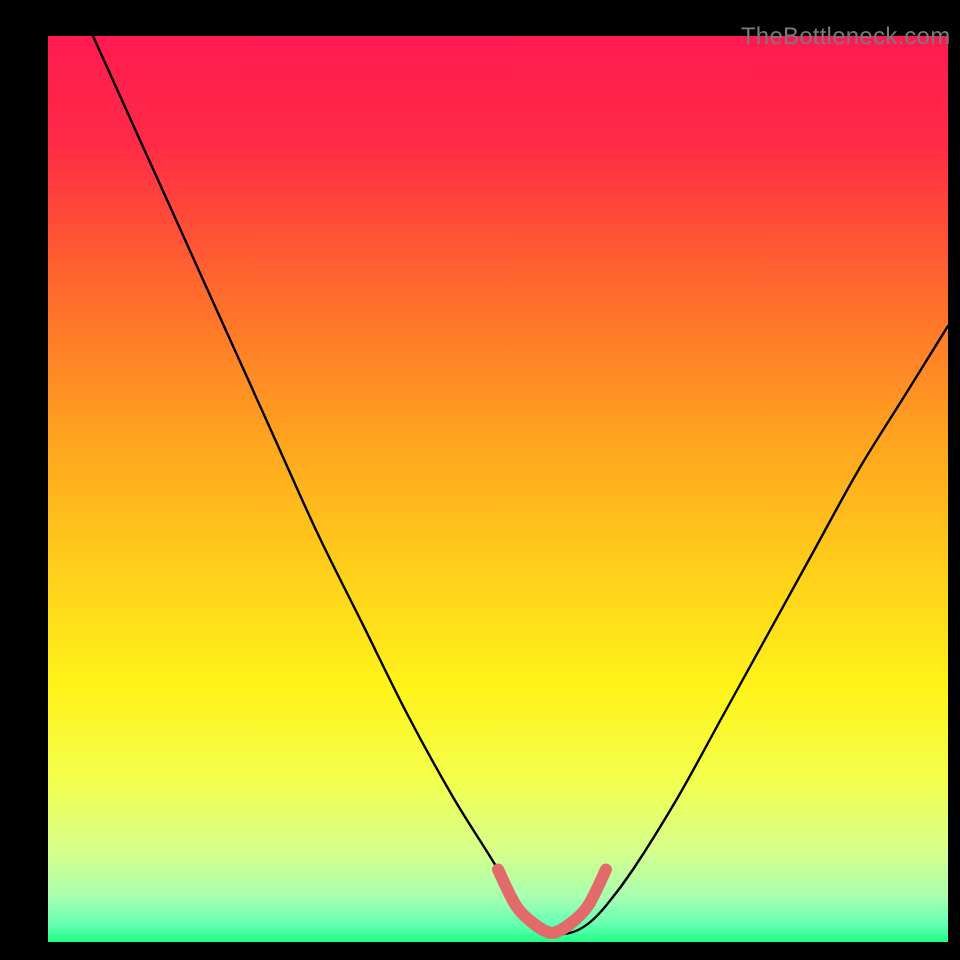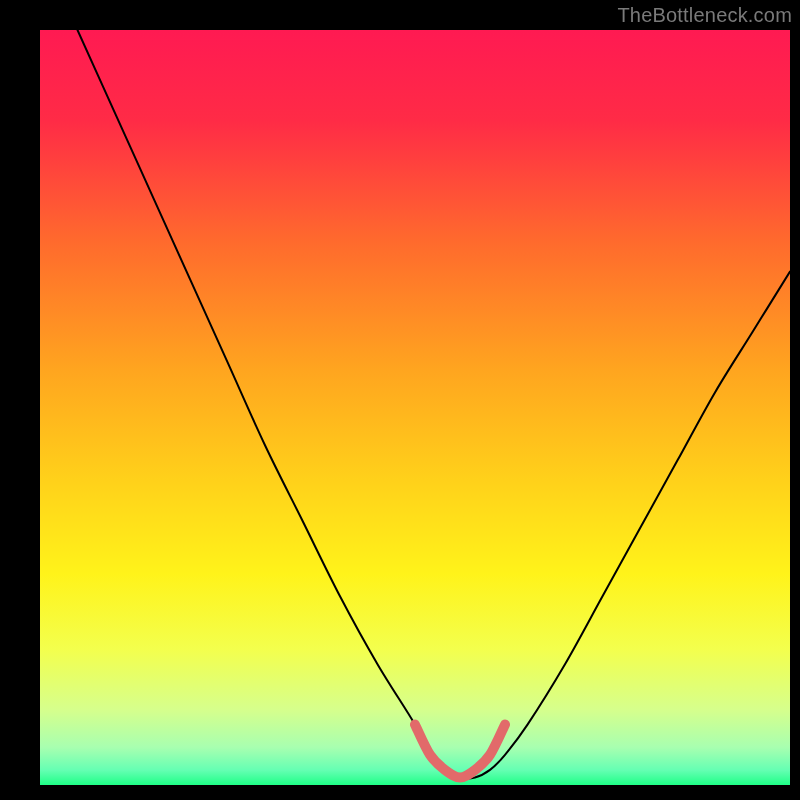--- a/index.html
+++ b/index.html
@@ -12,21 +12,21 @@
     overflow: hidden;
   }
   .outer {
     position: relative;
     width: 800px;
     height: 800px;
     background: #000;
   }
   .attribution {
     position: absolute;
-    top: 4px;
+    top: 20px;
     right: 8px;
     color: #7a7a7a;
     font-size: 20px;
     font-weight: 500;
     letter-spacing: 0.2px;
     z-index: 5;
   }
   .plot-area {
     position: absolute;
     left: 40px;

